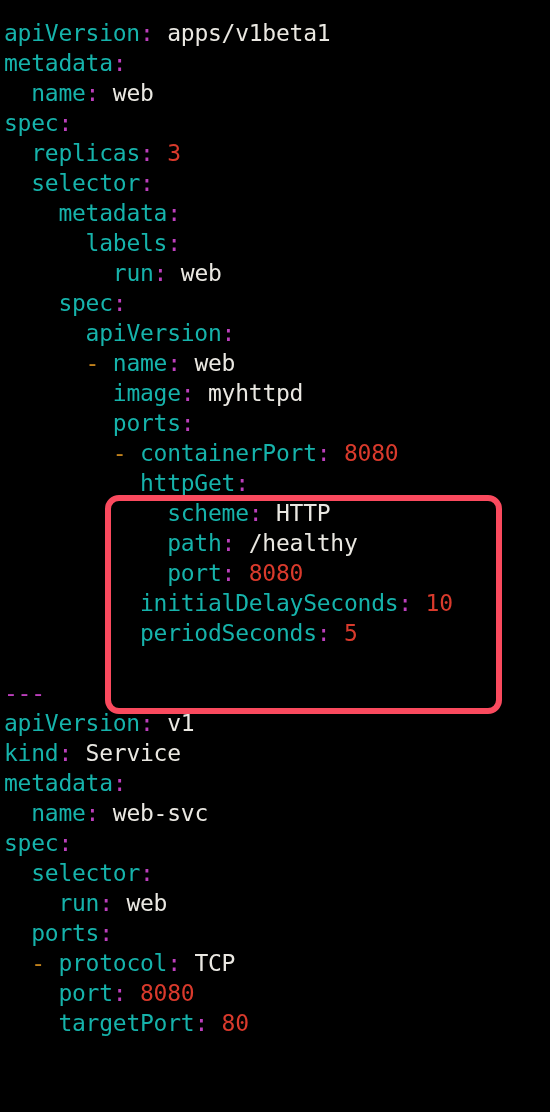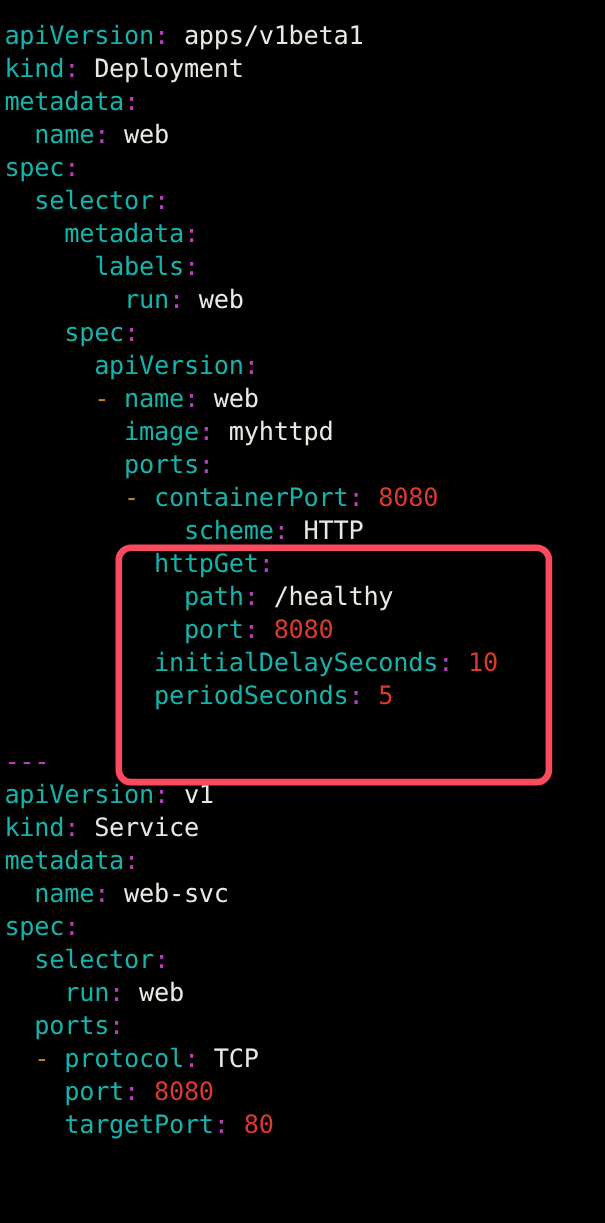--- a/index.html
+++ b/index.html
@@ -56,36 +56,36 @@
     background: transparent;
     pointer-events: none;
   }
 </style>
 </head>
 <body>
 
 <div id="code-surface">
   <div id="code-lines">
       <div class="code-line"><span class="t-key">apiVersion</span><span class="t-colon">:</span><span class="t-val"> apps/v1beta1</span></div>
-      <div class="code-line"><span class="t-key">kind</span><span class="t-colon">:</span><span class="t-val"> Deployment</span></div>
       <div class="code-line"><span class="t-key">metadata</span><span class="t-colon">:</span></div>
       <div class="code-line"><span class="t-indent">  </span><span class="t-key">name</span><span class="t-colon">:</span><span class="t-val"> web</span></div>
       <div class="code-line"><span class="t-key">spec</span><span class="t-colon">:</span></div>
+      <div class="code-line"><span class="t-indent">  </span><span class="t-key">replicas</span><span class="t-colon">:</span><span class="t-num"> 3</span></div>
       <div class="code-line"><span class="t-indent">  </span><span class="t-key">selector</span><span class="t-colon">:</span></div>
       <div class="code-line"><span class="t-indent">    </span><span class="t-key">metadata</span><span class="t-colon">:</span></div>
       <div class="code-line"><span class="t-indent">      </span><span class="t-key">labels</span><span class="t-colon">:</span></div>
       <div class="code-line"><span class="t-indent">        </span><span class="t-key">run</span><span class="t-colon">:</span><span class="t-val"> web</span></div>
       <div class="code-line"><span class="t-indent">    </span><span class="t-key">spec</span><span class="t-colon">:</span></div>
       <div class="code-line"><span class="t-indent">      </span><span class="t-key">apiVersion</span><span class="t-colon">:</span></div>
       <div class="code-line"><span class="t-indent">      </span><span class="t-dash">- </span><span class="t-key">name</span><span class="t-colon">:</span><span class="t-val"> web</span></div>
       <div class="code-line"><span class="t-indent">        </span><span class="t-key">image</span><span class="t-colon">:</span><span class="t-val"> myhttpd</span></div>
       <div class="code-line"><span class="t-indent">        </span><span class="t-key">ports</span><span class="t-colon">:</span></div>
       <div class="code-line"><span class="t-indent">        </span><span class="t-dash">- </span><span class="t-key">containerPort</span><span class="t-colon">:</span><span class="t-num"> 8080</span></div>
+      <div class="code-line"><span class="t-indent">          </span><span class="t-key">httpGet</span><span class="t-colon">:</span></div>
       <div class="code-line"><span class="t-indent">            </span><span class="t-key">scheme</span><span class="t-colon">:</span><span class="t-val"> HTTP</span></div>
-      <div class="code-line"><span class="t-indent">          </span><span class="t-key">httpGet</span><span class="t-colon">:</span></div>
       <div class="code-line"><span class="t-indent">            </span><span class="t-key">path</span><span class="t-colon">:</span><span class="t-val"> /healthy</span></div>
       <div class="code-line"><span class="t-indent">            </span><span class="t-key">port</span><span class="t-colon">:</span><span class="t-num"> 8080</span></div>
       <div class="code-line"><span class="t-indent">          </span><span class="t-key">initialDelaySeconds</span><span class="t-colon">:</span><span class="t-num"> 10</span></div>
       <div class="code-line"><span class="t-indent">          </span><span class="t-key">periodSeconds</span><span class="t-colon">:</span><span class="t-num"> 5</span></div>
       <div class="code-line">&nbsp;</div>
       <div class="code-line"><span class="t-doc">---</span></div>
       <div class="code-line"><span class="t-key">apiVersion</span><span class="t-colon">:</span><span class="t-val"> v1</span></div>
       <div class="code-line"><span class="t-key">kind</span><span class="t-colon">:</span><span class="t-val"> Service</span></div>
       <div class="code-line"><span class="t-key">metadata</span><span class="t-colon">:</span></div>
       <div class="code-line"><span class="t-indent">  </span><span class="t-key">name</span><span class="t-colon">:</span><span class="t-val"> web-svc</span></div>

